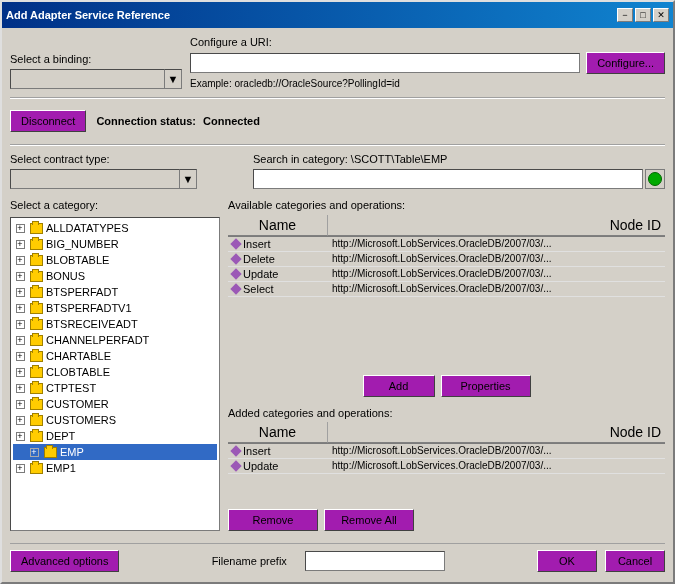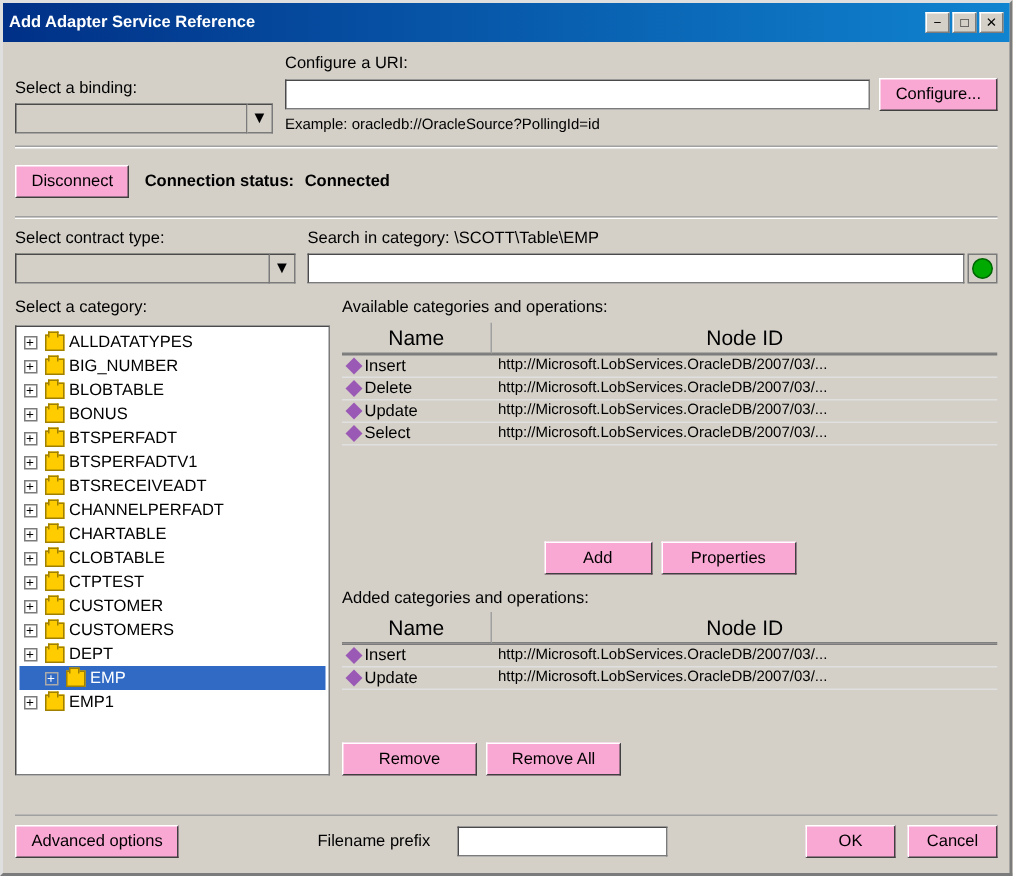--- a/index.html
+++ b/index.html
@@ -73,21 +73,21 @@
       padding: 1px 3px;
       font-size: 11px;
       font-family: inherit;
     }
     input[type="text"]:read-only {
       background: #d4d0c8;
     }
     .win-button {
       height: 22px;
       padding: 0 10px;
-      background: #f9a8d4;
+      background: #a21caf;
       border: 1px solid #7b7b7b;
       border-top: 1px solid #fff;
       border-left: 1px solid #fff;
       border-bottom: 1px solid #404040;
       border-right: 1px solid #404040;
       font-size: 11px;
       font-family: inherit;
       cursor: pointer;
       white-space: nowrap;
     }
@@ -160,20 +160,21 @@
     .contract-col {
       display: flex;
       flex-direction: column;
       gap: 2px;
     }
     .search-col {
       flex: 1;
       display: flex;
       flex-direction: column;
       gap: 2px;
+      margin-left: 48px;
     }
     .search-row {
       display: flex;
       align-items: center;
       gap: 2px;
     }
     .tree-container {
       flex: 1;
       border: 1px solid #7b7b7b;
       border-top: 1px solid #4a4a4a;
@@ -256,21 +257,21 @@
     }
     .th-cell {
       padding: 2px 4px;
       border-right: 1px solid #a0a0a0;
       font-weight: normal;
       font-size: 14px;
       border-bottom: 1px solid #808080;
     }
     .th-cell:last-child { border-right: none; }
     .th-name { width: 100px; }
-    .th-nodeid { flex: 1; }
+    .th-nodeid { flex: 1; text-align: right; }
     .tr-row {
       display: flex;
       align-items: flex-start;
       border-bottom: 1px solid #e0e0e0;
     }
     .td-cell {
       padding: 1px 4px;
       overflow: hidden;
       text-overflow: ellipsis;
       white-space: nowrap;
@@ -300,21 +301,21 @@
       display: flex;
       gap: 6px;
       margin-top: 4px;
     }
     .bottom-bar {
       display: flex;
       align-items: center;
       gap: 8px;
       padding: 6px 0 2px 0;
       border-top: 1px solid #a0a0a0;
-      margin-top: 20px;
+      margin-top: 6px;
     }
     .filename-group {
       display: flex;
       align-items: center;
       gap: 18px;
       flex: 1;
       justify-content: center;
     }
     .search-btn {
       width: 20px;

